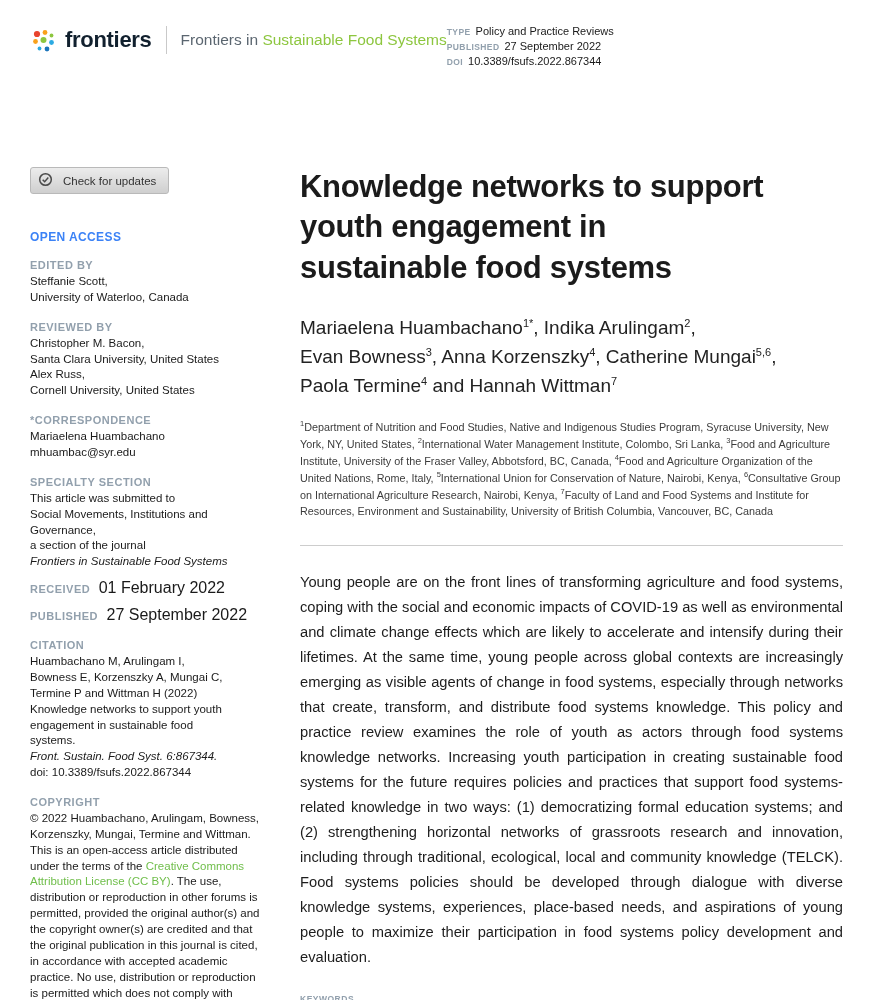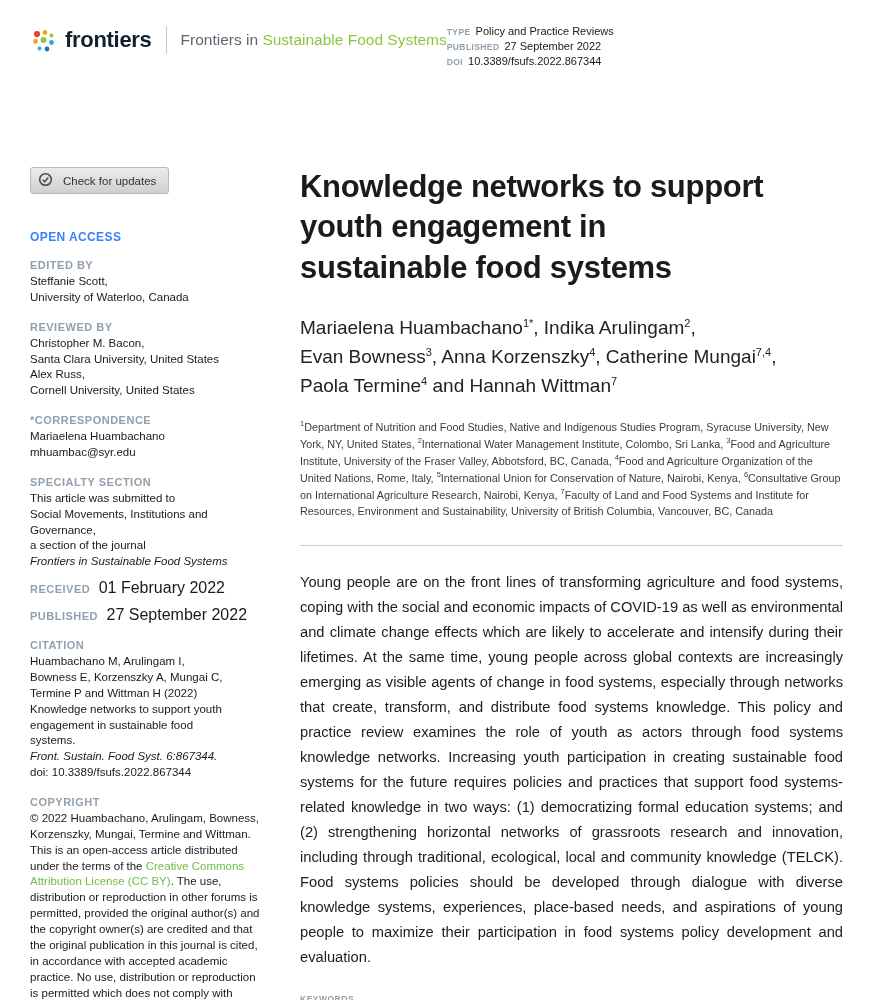--- a/index.html
+++ b/index.html
@@ -150,21 +150,21 @@
 
     </div>
 
     <div class="main">
 
       <h1 class="title">Knowledge networks to support
 youth engagement in
 sustainable food systems</h1>
 
       <div class="authors">Mariaelena Huambachano<sup>1*</sup>,  Indika Arulingam<sup>2</sup>,
-Evan Bowness<sup>3</sup>, Anna Korzenszky<sup>4</sup>, Catherine Mungai<sup>7,4</sup>,
+Evan Bowness<sup>3</sup>, Anna Korzenszky<sup>4</sup>, Catherine Mungai<sup>5,6</sup>,
 Paola Termine<sup>4</sup> and Hannah Wittman<sup>7</sup></div>
 
       <div class="affiliations"><sup>1</sup>Department of Nutrition and Food Studies, Native and Indigenous Studies Program, Syracuse University, New York, NY, United States, <sup>2</sup>International Water Management Institute, Colombo, Sri Lanka, <sup>3</sup>Food and Agriculture Institute, University of the Fraser Valley, Abbotsford, BC, Canada, <sup>4</sup>Food and Agriculture Organization of the United Nations, Rome, Italy, <sup>5</sup>International Union for Conservation of Nature, Nairobi, Kenya, <sup>6</sup>Consultative Group on International Agriculture Research, Nairobi, Kenya, <sup>7</sup>Faculty of Land and Food Systems and Institute for Resources, Environment and Sustainability, University of British Columbia, Vancouver, BC, Canada</div>
 
       <hr class="rule">
 
       <div class="abstract">Young people are on the front lines of transforming agriculture and food systems, coping with the social and economic impacts of COVID-19 as well as environmental and climate change effects which are likely to accelerate and intensify during their lifetimes. At the same time, young people across global contexts are increasingly emerging as visible agents of change in food systems, especially through networks that create, transform, and distribute food systems knowledge. This policy and practice review examines the role of youth as actors through food systems knowledge networks. Increasing youth participation in creating sustainable food systems for the future requires policies and practices that support food systems-related knowledge in two ways: (1) democratizing formal education systems; and (2) strengthening horizontal networks of grassroots research and innovation, including through traditional, ecological, local and community knowledge (TELCK). Food systems policies should be developed through dialogue with diverse knowledge systems, experiences, place-based needs, and aspirations of young people to maximize their participation in food systems policy development and evaluation.</div>
 
       <div class="kw-label">KEYWORDS</div>
 

